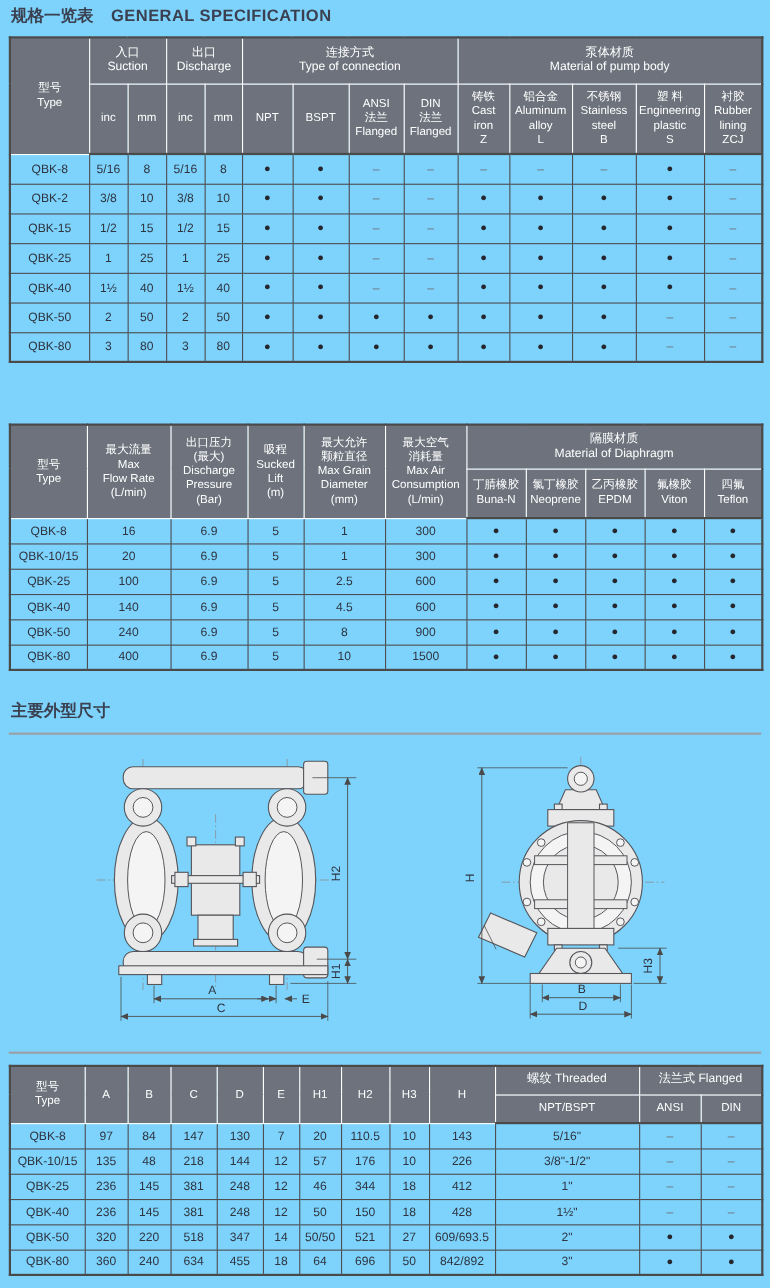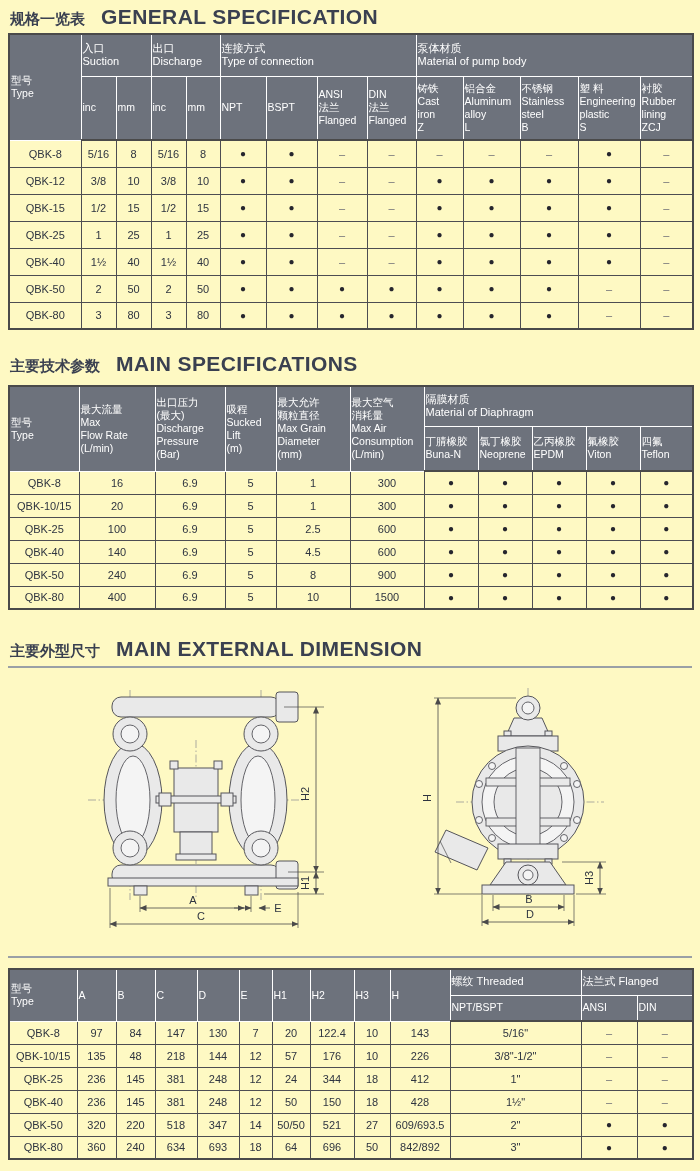--- a/index.html
+++ b/index.html
@@ -1,30 +1,30 @@
 <!DOCTYPE html>
 <html><head>
 <meta charset="utf-8">
 <style>
   * { margin:0; padding:0; box-sizing:border-box; }
   html,body { background:#fff; }
   body { width:700px; font-family:"Liberation Sans", sans-serif; }
-  .page { position:relative; width:700px; height:1171px; background:#fef9c3; overflow:hidden; }
+  .page { position:relative; width:700px; height:1171px; background:#7dd3fc; overflow:hidden; }
 
   .section-title { position:absolute; left:10px; display:flex; align-items:baseline; gap:16px;
                    color:#3a4050; font-weight:bold; white-space:nowrap; }
   .section-title .zh { font-size:15px; }
-  .section-title .en { font-size:21px; letter-spacing:.4px; }
+  .section-title .en { font-size:15px; letter-spacing:.4px; }
 
   .rule { position:absolute; left:8px; width:684px; height:2px; background:#9aa0a6; }
 
   table { position:absolute; left:8px; width:684px; border-collapse:collapse; table-layout:fixed;
           border:2px solid #4a4a4a; }
   th { background:#6d727c; color:#fff; border:1px solid #fff; font-weight:normal;
-       font-size:10.5px; line-height:1.25; text-align:left; vertical-align:middle; padding:2px 1px; }
+       font-size:10.5px; line-height:1.25; text-align:center; vertical-align:middle; padding:2px 1px; }
   th.grp { font-size:11px; }
   thead tr:last-child th { border-bottom:2px solid #4a4a4a; }
   td { border:1px solid #4d4d52; font-size:11px; color:#2e3440; text-align:center;
        vertical-align:middle; padding:0 2px; overflow:hidden; }
   td.dot { font-size:10px; color:#26262e; }
   td.dash { color:#6e6e76; }
 
   #t1 { top:33px; }
   #t1 thead tr:first-child { height:42px; }
   #t1 thead tr:last-child { height:64px; }
@@ -119,21 +119,21 @@
           <td class="dot">●</td>
           <td class="dash">–</td>
           <td class="dash">–</td>
           <td class="dash">–</td>
           <td class="dash">–</td>
           <td class="dash">–</td>
           <td class="dot">●</td>
           <td class="dash">–</td>
         </tr>
         <tr>
-          <td>QBK-12</td>
+          <td>QBK-2</td>
           <td>3/8</td>
           <td>10</td>
           <td>3/8</td>
           <td>10</td>
           <td class="dot">●</td>
           <td class="dot">●</td>
           <td class="dash">–</td>
           <td class="dash">–</td>
           <td class="dot">●</td>
           <td class="dot">●</td>
@@ -217,24 +217,20 @@
           <td class="dot">●</td>
           <td class="dot">●</td>
           <td class="dot">●</td>
           <td class="dot">●</td>
           <td class="dash">–</td>
           <td class="dash">–</td>
         </tr>
       </tbody>
   </table>
 
-  <div class="section-title" id="title2">
-    <span class="zh">主要技术参数</span>
-    <span class="en">MAIN SPECIFICATIONS</span>
-  </div>
 
   <table id="t2">
     <colgroup>
       <col style="width:70px">
         <col style="width:76px">
         <col style="width:70px">
         <col style="width:51px">
       <col style="width:74px">
         <col style="width:74px">
         <col style="width:54px">
@@ -338,21 +334,20 @@
           <td class="dot">●</td>
           <td class="dot">●</td>
           <td class="dot">●</td>
           <td class="dot">●</td>
         </tr>
       </tbody>
   </table>
 
   <div class="section-title" id="title3">
     <span class="zh">主要外型尺寸</span>
-    <span class="en">MAIN EXTERNAL DIMENSION</span>
   </div>
 
   <div class="rule" id="rule1"></div>
 
   <svg class="drawing" id="draw-front" viewBox="0 0 342 272">
     <defs>
       <marker id="af" markerWidth="8" markerHeight="8" refX="6.5" refY="3" orient="auto-start-reverse" markerUnits="userSpaceOnUse">
         <path d="M0,0 L7,3 L0,6 Z" fill="#4a4a4a"></path>
       </marker>
     </defs>
@@ -515,21 +510,21 @@
     </thead>
     <tbody>
         <tr>
           <td>QBK-8</td>
           <td>97</td>
           <td>84</td>
           <td>147</td>
           <td>130</td>
           <td>7</td>
           <td>20</td>
-          <td>122.4</td>
+          <td>110.5</td>
           <td>10</td>
           <td>143</td>
           <td>5/16"</td>
           <td class="dash">–</td>
           <td class="dash">–</td>
         </tr>
         <tr>
           <td>QBK-10/15</td>
           <td>135</td>
           <td>48</td>
@@ -544,21 +539,21 @@
           <td class="dash">–</td>
           <td class="dash">–</td>
         </tr>
         <tr>
           <td>QBK-25</td>
           <td>236</td>
           <td>145</td>
           <td>381</td>
           <td>248</td>
           <td>12</td>
-          <td>24</td>
+          <td>46</td>
           <td>344</td>
           <td>18</td>
           <td>412</td>
           <td>1"</td>
           <td class="dash">–</td>
           <td class="dash">–</td>
         </tr>
         <tr>
           <td>QBK-40</td>
           <td>236</td>
@@ -587,21 +582,21 @@
           <td>609/693.5</td>
           <td>2"</td>
           <td class="dot">●</td>
           <td class="dot">●</td>
         </tr>
         <tr>
           <td>QBK-80</td>
           <td>360</td>
           <td>240</td>
           <td>634</td>
-          <td>693</td>
+          <td>455</td>
           <td>18</td>
           <td>64</td>
           <td>696</td>
           <td>50</td>
           <td>842/892</td>
           <td>3"</td>
           <td class="dot">●</td>
           <td class="dot">●</td>
         </tr>
       </tbody>

